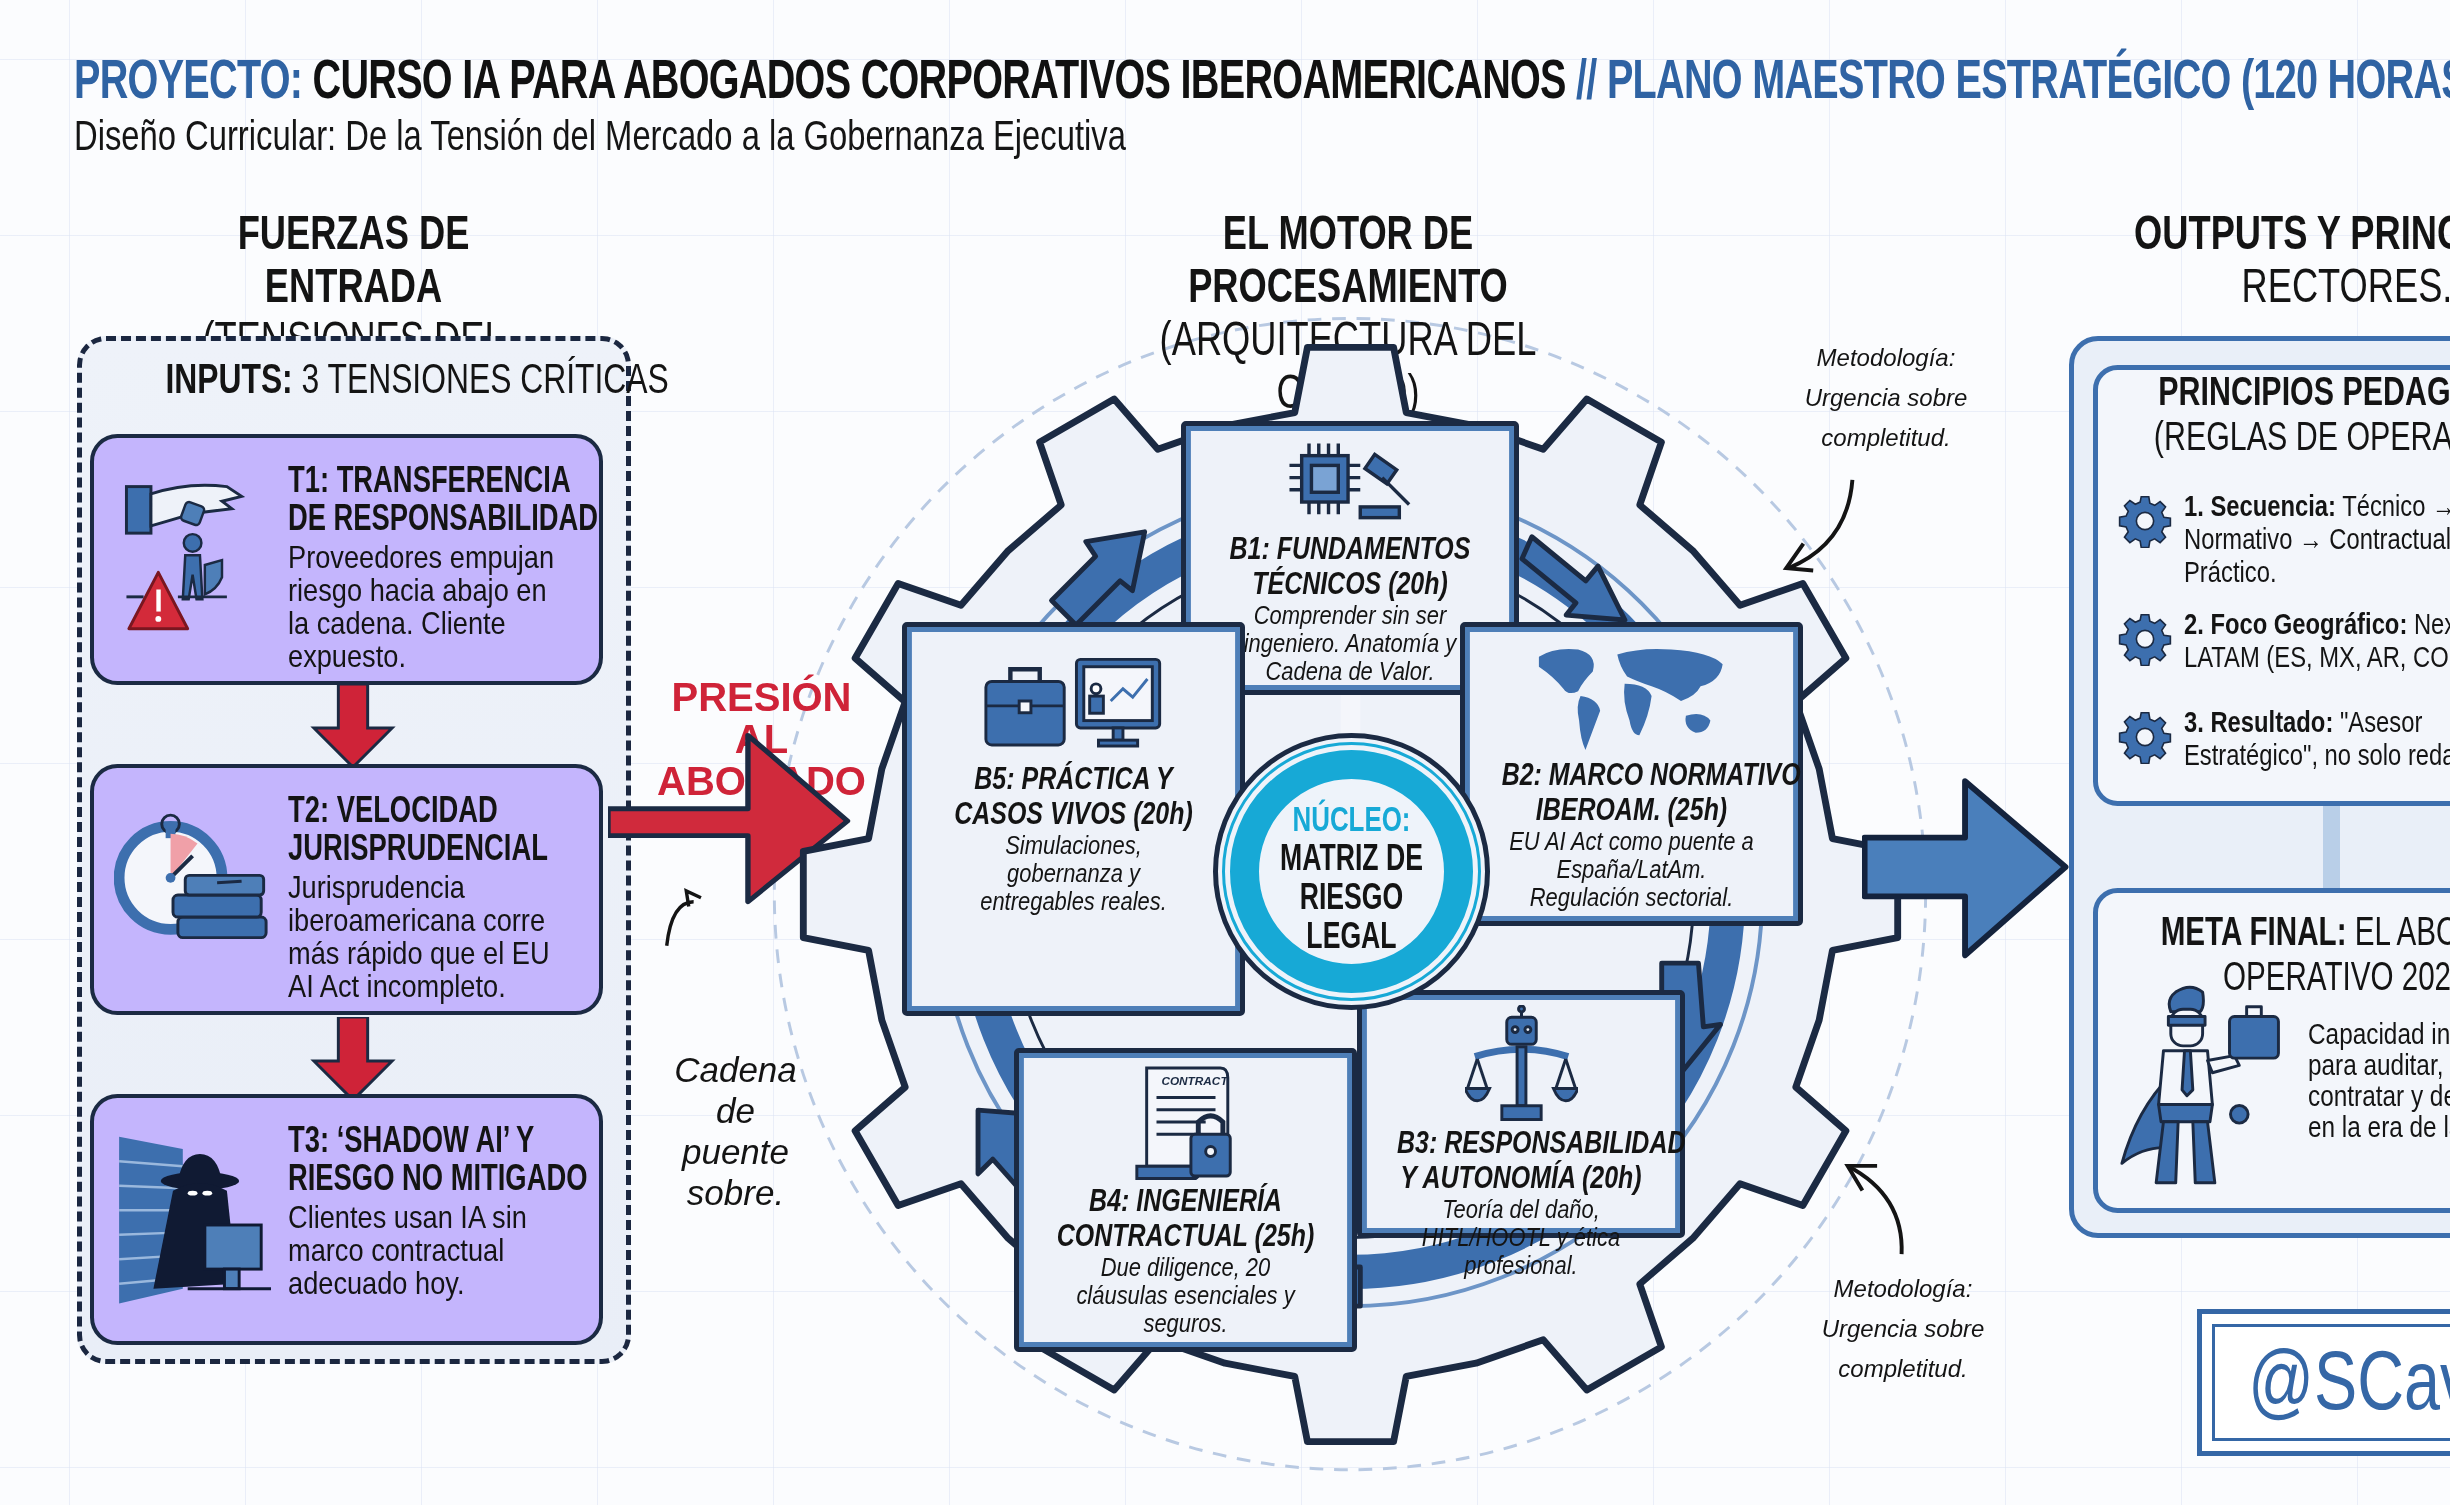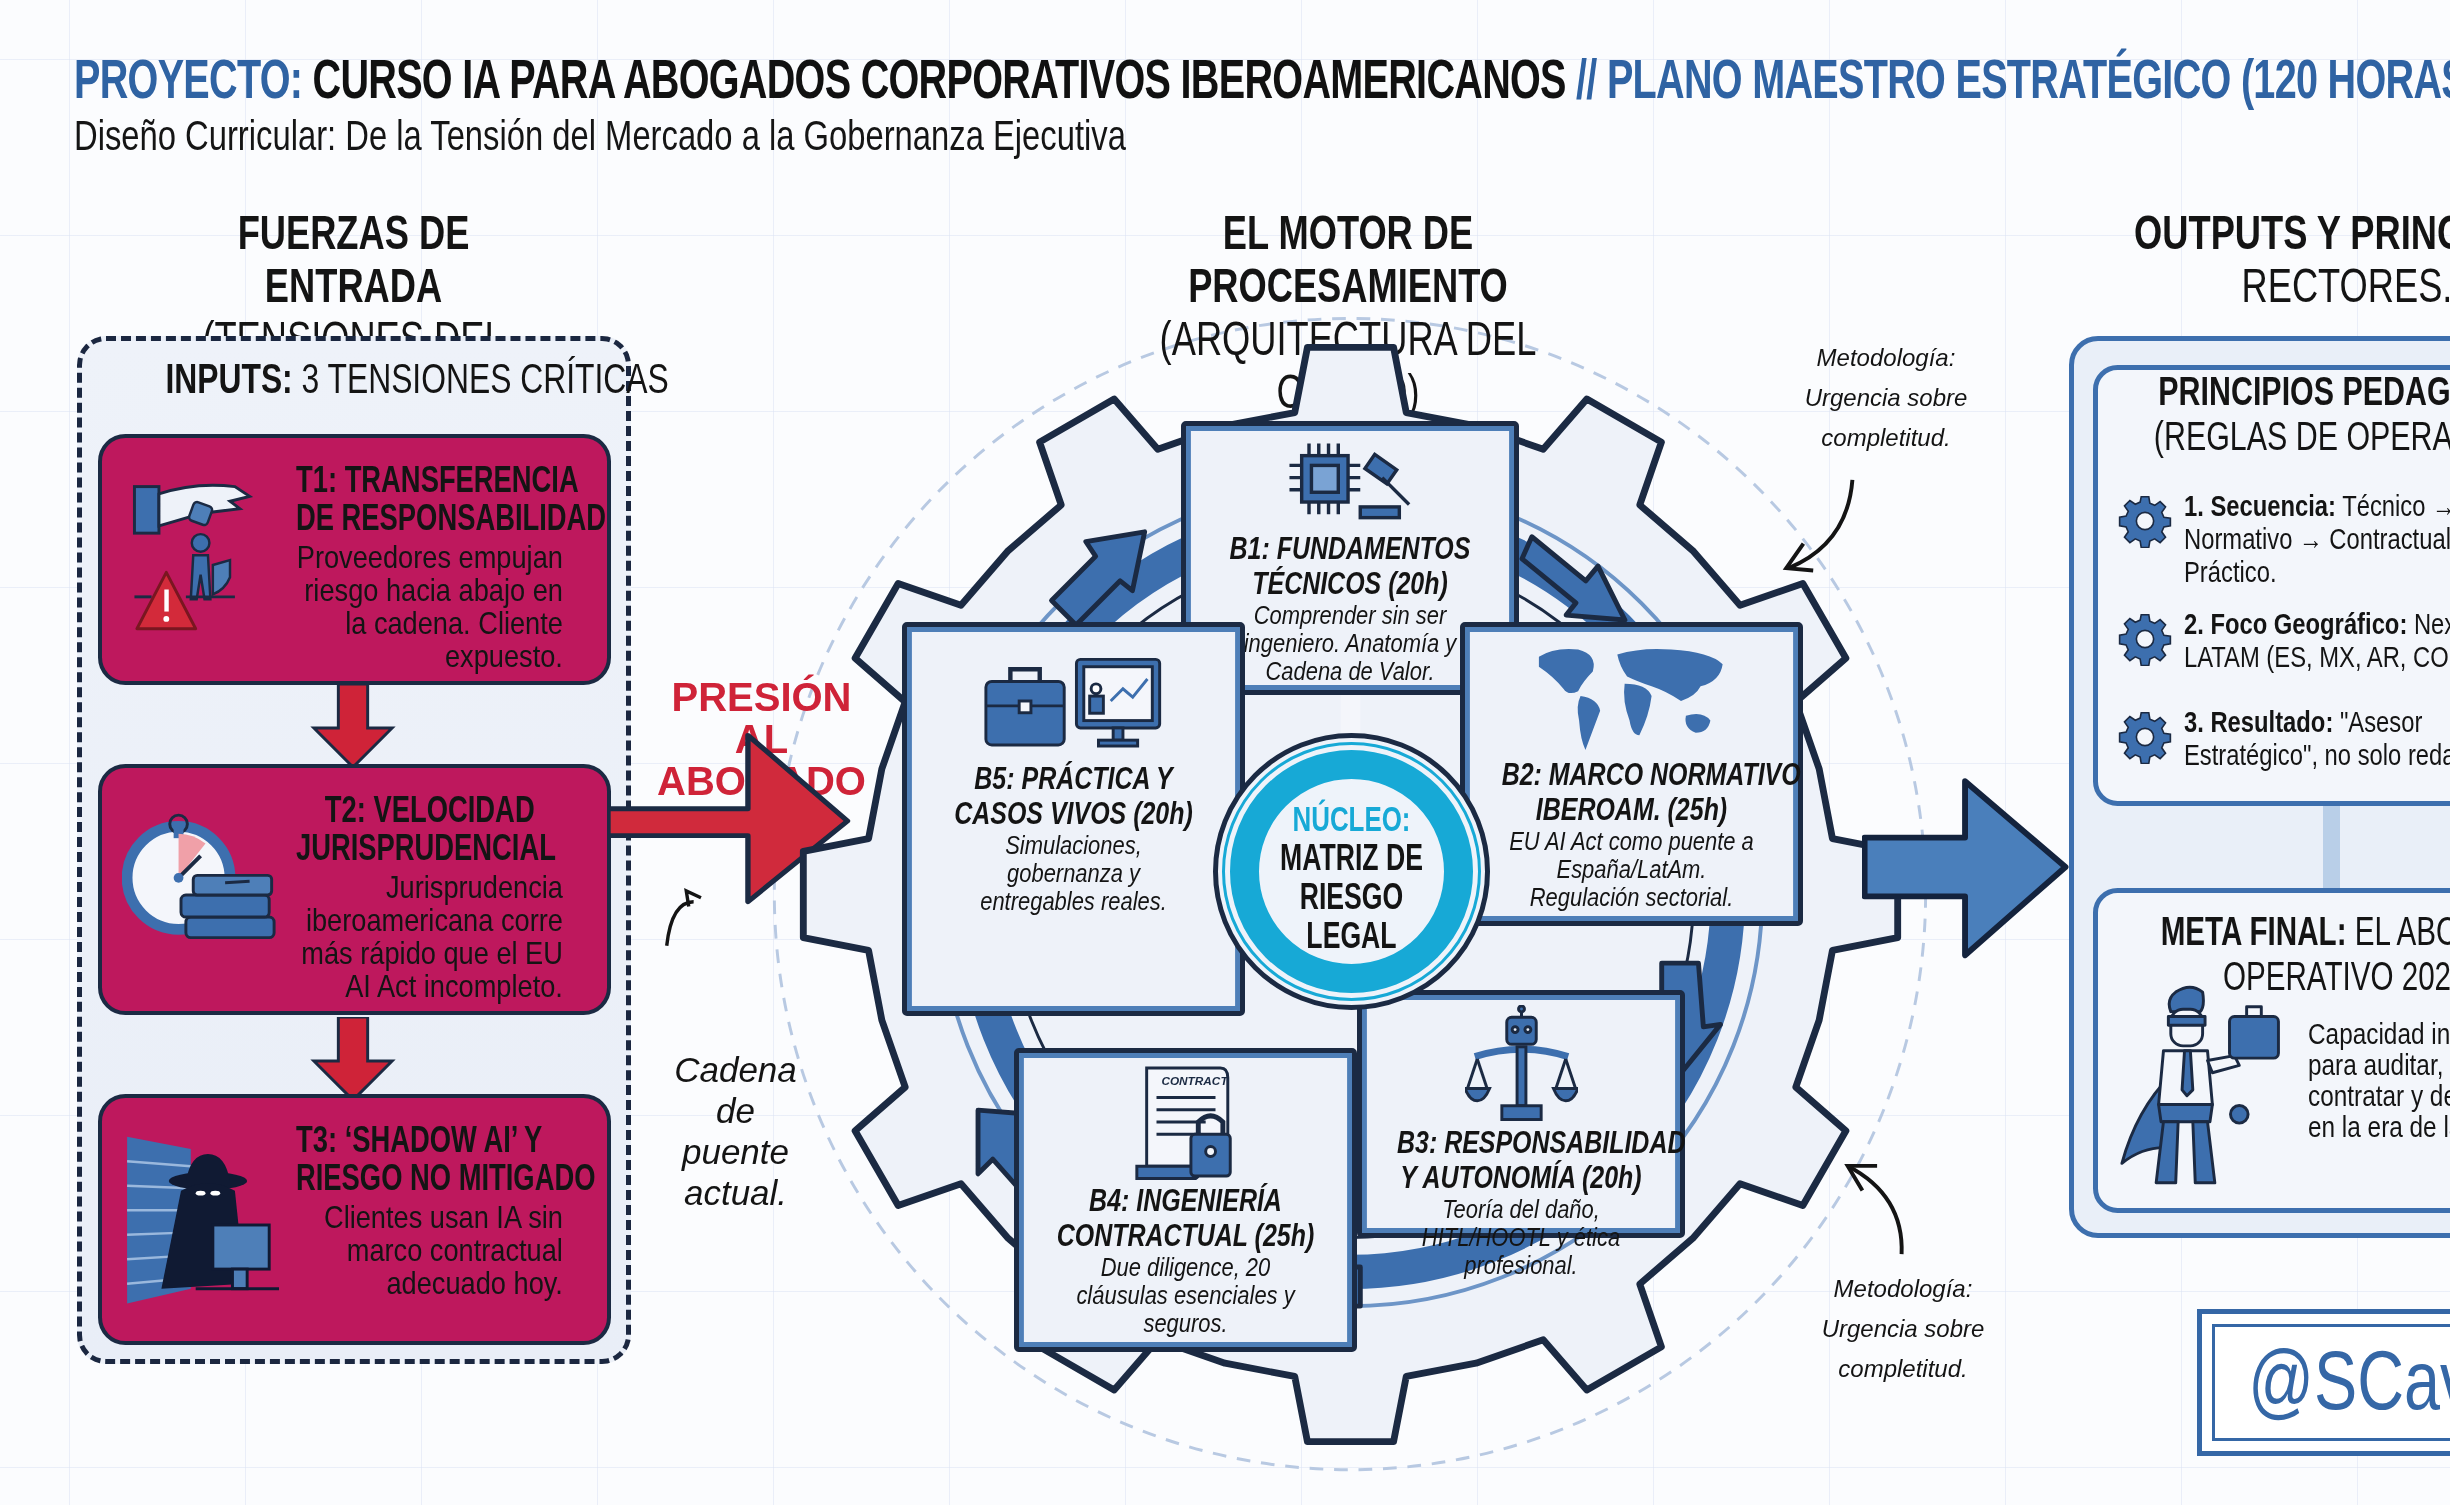--- a/index.html
+++ b/index.html
@@ -43,22 +43,22 @@
     border:5.4px dashed #1b2740; border-radius:29px;
     background:linear-gradient(180deg,#eef2f9,#e9eef7);
     box-sizing:border-box;
   }
   .inputs-title {
     left:77px; top:354px; width:554px; text-align:center;
     font-size:43px; white-space:nowrap;
   }
   .inputs-title .in { transform:scaleX(0.74); display:inline-block; }
   .t-card {
-    left:98px; width:513px; height:251px; box-sizing:border-box;
-    border:4.9px solid #1b2a43; border-radius:27.4px; background:#be185d;text-align:right;
+    left:90px; width:513px; height:251px; box-sizing:border-box;
+    border:4.9px solid #1b2a43; border-radius:27.4px; background:#c4b5fd;
   }
   .t-card .t-title {
     position:absolute; left:194px; top:22.5px; width:314px;
     font-size:36px; font-weight:700; line-height:38px; color:#141414;
     transform:scaleX(0.76); transform-origin:left top; white-space:nowrap;
   }
   .t-card .t-body {
     position:absolute; left:194px; width:314px;
     font-size:32px; line-height:33px; color:#141414;
     transform:scaleX(0.85); transform-origin:left top;
@@ -285,21 +285,21 @@
   <div>AL ABOGADO</div>
 </div>
 <svg class="abs" style="left:608px;top:696px;width:274px;height:294px;" viewBox="0 0 560 600">
   <path d="M0 190 L260 190 L260 40 L445 215 L260 380 L260 245 L0 245 Z" fill="#d02a3c" stroke="#1b2a43" stroke-width="10" stroke-linejoin="round" transform="translate(0,40) scale(1.1,1)"></path>
   <path d="M175 420 Q130 420 120 510" fill="none" stroke="#141414" stroke-width="7"></path>
   <path d="M190 412 L160 398 L165 430" fill="none" stroke="#141414" stroke-width="7"></path>
 </svg>
 <div class="abs pain-note">
   <div>Cadena de</div>
   <div>puente</div>
-  <div>actual.</div>
+  <div>sobre.</div>
 </div>
 
 <svg class="abs engine" viewBox="0 0 2320 2320">
   <g transform="translate(1160,1160)">
     <g id="gear" fill="#eef2f9" stroke="#1b2a43" stroke-width="14" stroke-linejoin="round">
       <path id="gearPath" d="M-256.2 -956.3 L-113.8 -983.4 L-87.9 -1116.5 L87.9 -1116.5 L113.8 -983.4 L256.2 -956.3 L393.2 -908.6 L482.2 -1010.9 L634.4 -923.0 L590.3 -794.8 L700.0 -700.0 L794.8 -590.3 L923.0 -634.4 L1010.9 -482.2 L908.6 -393.2 L956.3 -256.2 L983.4 -113.8 L1116.5 -87.9 L1116.5 87.9 L983.4 113.8 L956.3 256.2 L908.6 393.2 L1010.9 482.2 L923.0 634.4 L794.8 590.3 L700.0 700.0 L590.3 794.8 L634.4 923.0 L482.2 1010.9 L393.2 908.6 L256.2 956.3 L113.8 983.4 L87.9 1116.5 L-87.9 1116.5 L-113.8 983.4 L-256.2 956.3 L-393.2 908.6 L-482.2 1010.9 L-634.4 923.0 L-590.3 794.8 L-700.0 700.0 L-794.8 590.3 L-923.0 634.4 L-1010.9 482.2 L-908.6 393.2 L-956.3 256.2 L-983.4 113.8 L-1116.5 87.9 L-1116.5 -87.9 L-983.4 -113.8 L-956.3 -256.2 L-908.6 -393.2 L-1010.9 -482.2 L-923.0 -634.4 L-794.8 -590.3 L-700.0 -700.0 L-590.3 -794.8 L-634.4 -923.0 L-482.2 -1010.9 L-393.2 -908.6 Z"></path>
     </g>
     <circle r="770" fill="none" stroke="#3d6fae" stroke-width="70"></circle>
     <circle r="840" fill="none" stroke="#6d95c7" stroke-width="8"></circle>
     <circle r="700" fill="none" stroke="#1b2a43" stroke-width="6"></circle>

